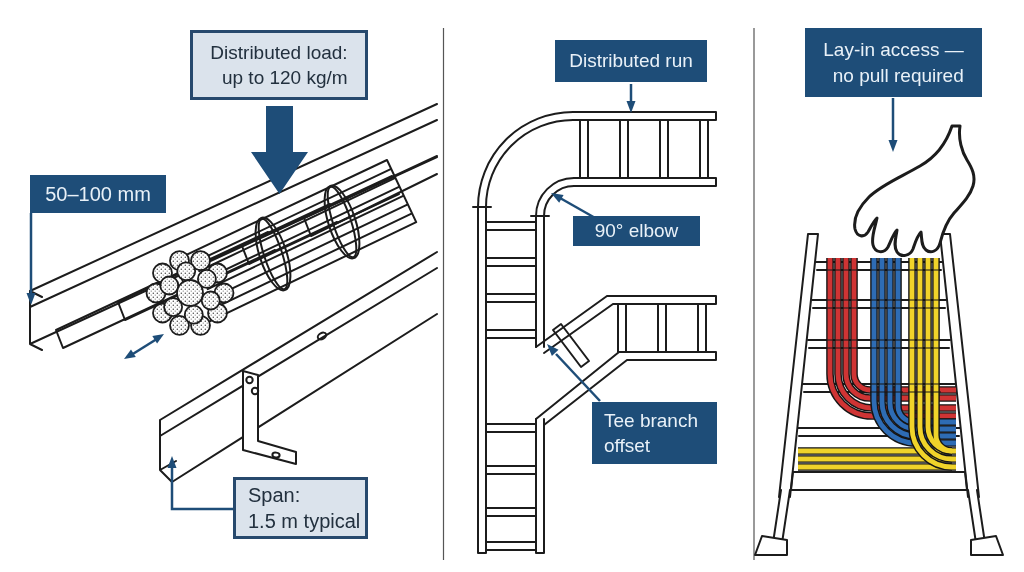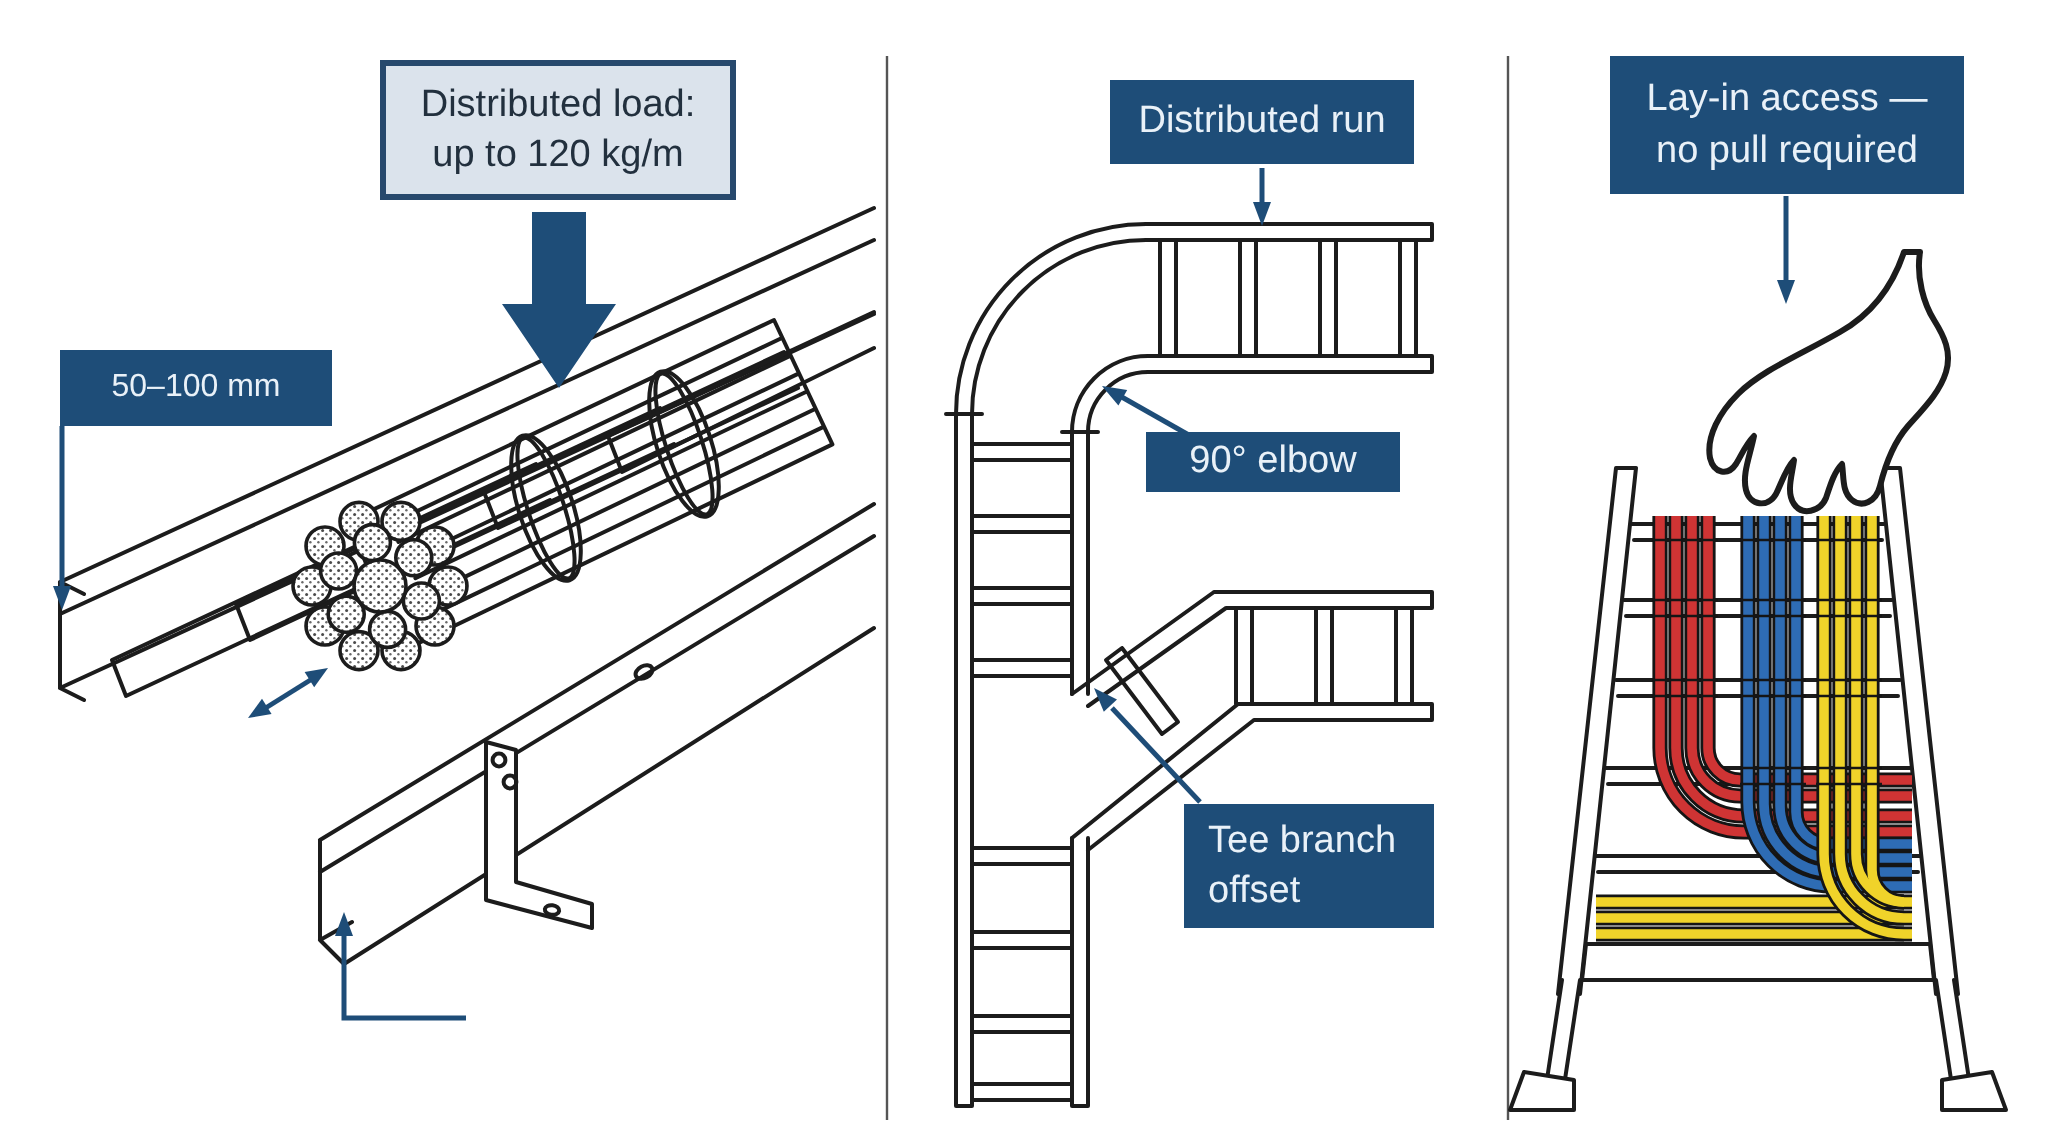--- a/index.html
+++ b/index.html
@@ -1,25 +1,25 @@
 <!DOCTYPE html>
 <html style="--c-navy: #1e4d78; --c-light_fill: #dbe3ec; --c-light_border: #27496d; --c-line: #1c1c1c; --c-red: #cf3434; --c-blue: #2e6cb4; --c-yellow: #f0d32a; --c-divider: #555555; --c-text_dark: #22303e; --c-text_light: #e9f1f8;"><head>
 <meta charset="utf-8">
 <style>
   html,body{margin:0;padding:0;background:#fff;}
   #stage{position:relative;width:1024px;height:572px;background:#ffffff;overflow:hidden;
          font-family:"Liberation Sans", sans-serif;}
   #art{position:absolute;left:0;top:0;}
   .lbl{position:absolute;display:flex;align-items:center;justify-content:center;
-       box-sizing:border-box;white-space:pre-line;text-align:center;
+       box-sizing:border-box;white-space:pre-line;text-align:right;
        font-size:19px;line-height:1.32;}
   .box-light{background:var(--c-light_fill);border:3px solid var(--c-light_border);color:var(--c-text_dark);}
   .box-navy{background:var(--c-navy);color:var(--c-text_light);}
   .ta-l{text-align:left;justify-content:flex-start;padding-left:12px;}
-  .f20{font-size:16px;}
+  .f20{font-size:20px;}
   
   .ln{stroke:var(--c-line);stroke-width:2;fill:none;stroke-linecap:round;stroke-linejoin:round;}
   .lnf{stroke:var(--c-line);stroke-width:2;fill:#ffffff;stroke-linejoin:round;}
   .hand{stroke:var(--c-line);stroke-width:3;fill:#ffffff;stroke-linejoin:round;}
   .nav{fill:var(--c-navy);}
   .ldr{stroke:var(--c-navy);stroke-width:2.5;fill:none;}
   .dv{stroke:var(--c-divider);stroke-width:1.2;}
   .ckk{stroke:#151515;stroke-width:7.6;fill:none;}
   .cr{stroke:var(--c-red);stroke-width:4.8;fill:none;}
   .cb{stroke:var(--c-blue);stroke-width:4.8;fill:none;}
@@ -242,20 +242,22 @@
       <polygon class="nav" points="893,152 888.5,140 897.5,140"></polygon>
     </g>
   </g>
 </svg>
 
   <div class="lbl box-light" id="lbl-load" style="left:190px;top:30px;width:178px;height:70px;">Distributed load:
 up to 120 kg/m</div>
 
   <div class="lbl box-navy f20" style="left:30px;top:175px;width:136px;height:38px;">50–100 mm</div>
 
+  <div class="lbl box-light ta-l f20" style="left:233px;top:477px;width:135px;height:62px;">Span:
+1.5 m typical</div>
 
   <div class="lbl box-navy" style="left:555px;top:40px;width:152px;height:42px;">Distributed run</div>
 
   <div class="lbl box-navy" style="left:573px;top:216px;width:127px;height:30px;">90° elbow</div>
 
   <div class="lbl box-navy" style="left:805px;top:28px;width:177px;height:69px;">Lay-in access —
 no pull required</div>
 
   <div class="lbl box-navy ta-l" style="left:592px;top:402px;width:125px;height:62px;">Tee branch
 offset</div>

